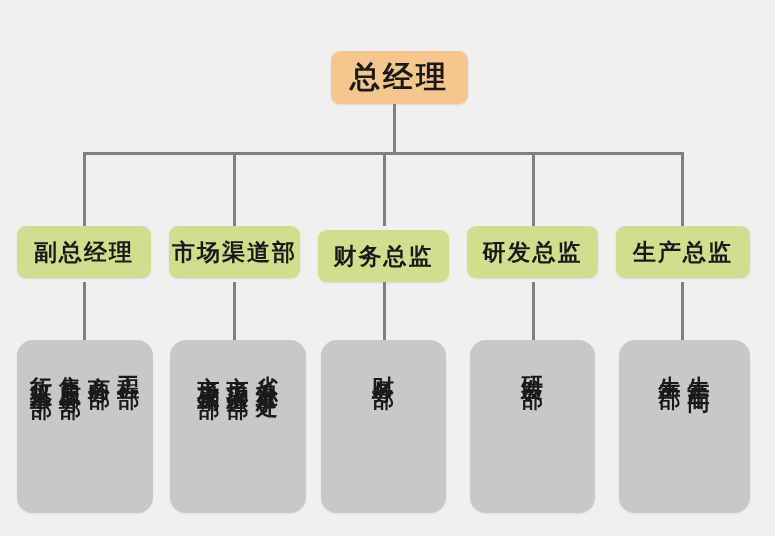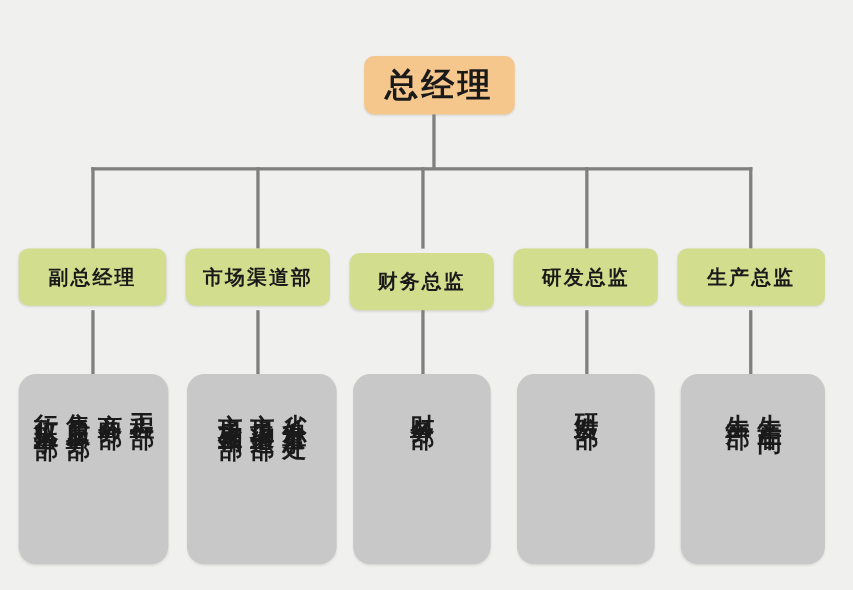--- a/index.html
+++ b/index.html
@@ -42,21 +42,21 @@
   .node.root {
     background: #f5c78c;
     font-size: 30px;
     font-weight: bold;
     letter-spacing: 3px;
     box-shadow: 0 1px 2px rgba(0,0,0,0.10);
   }
 
   .node.director {
     background: #d2de8e;
-    font-size: 18px;
+    font-size: 23px;
     font-weight: bold;
     letter-spacing: 2px;
     box-shadow: 0 1px 2px rgba(0,0,0,0.10);
   }
 
   .node.dept-group {
     background: #c8c8c8;
     border-radius: 16px;
     align-items: flex-start;
     justify-content: center;

